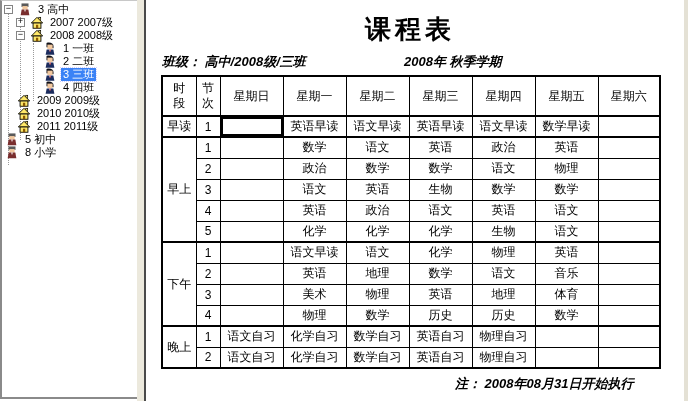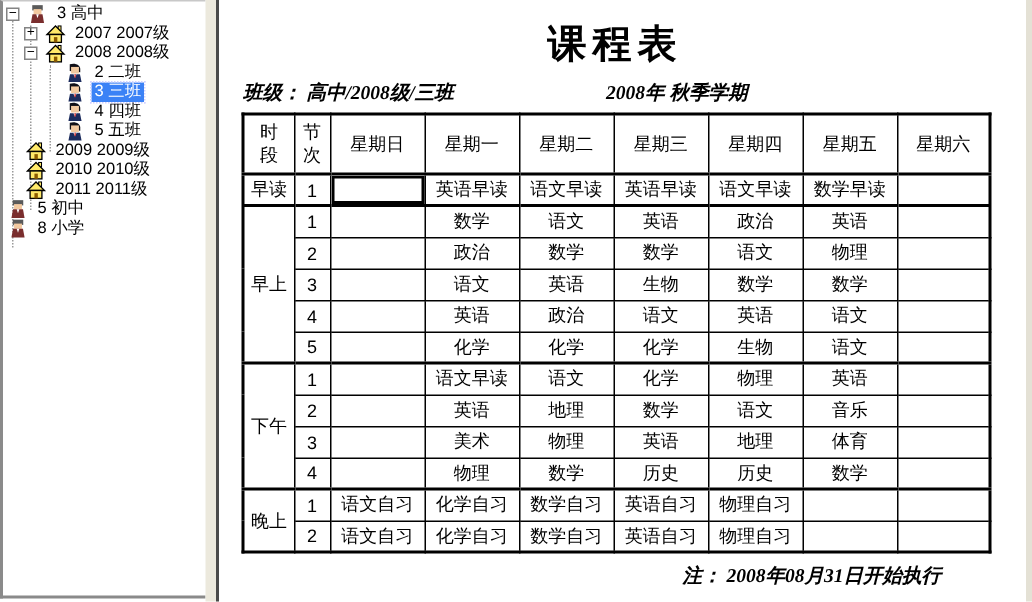--- a/index.html
+++ b/index.html
@@ -27,21 +27,21 @@
   .tree-icon { width:16px; height:14px; flex:none; margin-right:3px; }
   .tree-icon svg { width:16px; height:14px; display:block; }
   .tree-label { padding:0 2px; line-height:13px; }
   .tree-label.selected { background:#3b82f6; color:#fff; outline:1px dotted #d0d0ff; }
   .tline { position:absolute; width:0; border-left:1px dotted #9a9a9a; }
 
   
   .right-panel { position:absolute; left:146px; top:0; width:538px; height:401px; background:#fff;border-radius:11px; }
   .sheet-title { position:absolute; left:15px; top:12px; width:498px; text-align:center;
                  font-size:26px; font-weight:bold; letter-spacing:4px; }
-  .kai { font-family:Liberation Serif, serif; font-style:italic; font-weight:bold; font-size:13px; }
+  .kai { font-family:Liberation Sans, sans-serif; font-style:italic; font-weight:bold; font-size:13px; }
   .class-line { position:absolute; left:16px; top:53px; }
   .term-line  { position:absolute; left:222px; top:53px;margin-left:36px; }
 
   table.timetable { position:absolute; left:15px; top:75px; width:498px;
                     border-collapse:collapse; table-layout:fixed;
                     border:2px solid #000; }
   .timetable th, .timetable td { border:1px solid #000; text-align:center;
                                  font-size:12px; font-weight:normal; padding:0;
                                  overflow:hidden; }
   .timetable thead th { height:40px; border-bottom:2px solid #000; }
@@ -100,57 +100,57 @@
       <div class="tree-row level2">
         <span class="tree-icon">
           <svg viewBox="0 0 16 16">
             <path d="M4 1 C8 -0.5 12 1.5 12 4.5 L12 7 L4 6 Z" fill="#101018"></path>
             <rect x="5" y="3" width="6" height="5" fill="#f2c9a0"></rect>
             <path d="M3 14.5 L4.2 8.5 L11.8 8.5 L13 14.5 Z" fill="#1c2c5e"></path>
             <path d="M6.8 8.5 h2.4 l-1.2 3 Z" fill="#fff"></path>
             <rect x="7.7" y="8.5" width="0.8" height="2.6" fill="#c00"></rect>
           </svg>
         </span>
-        <span class="tree-label">2 二班</span>
+        <span class="tree-label">1 一班</span>
       </div>
       <div class="tree-row level2">
         <span class="tree-icon">
           <svg viewBox="0 0 16 16">
             <path d="M4 1 C8 -0.5 12 1.5 12 4.5 L12 7 L4 6 Z" fill="#101018"></path>
             <rect x="5" y="3" width="6" height="5" fill="#f2c9a0"></rect>
             <path d="M3 14.5 L4.2 8.5 L11.8 8.5 L13 14.5 Z" fill="#1c2c5e"></path>
             <path d="M6.8 8.5 h2.4 l-1.2 3 Z" fill="#fff"></path>
             <rect x="7.7" y="8.5" width="0.8" height="2.6" fill="#c00"></rect>
           </svg>
         </span>
-        <span class="tree-label selected">3 三班</span>
+        <span class="tree-label">2 二班</span>
       </div>
       <div class="tree-row level2">
         <span class="tree-icon">
           <svg viewBox="0 0 16 16">
             <path d="M4 1 C8 -0.5 12 1.5 12 4.5 L12 7 L4 6 Z" fill="#101018"></path>
             <rect x="5" y="3" width="6" height="5" fill="#f2c9a0"></rect>
             <path d="M3 14.5 L4.2 8.5 L11.8 8.5 L13 14.5 Z" fill="#1c2c5e"></path>
             <path d="M6.8 8.5 h2.4 l-1.2 3 Z" fill="#fff"></path>
             <rect x="7.7" y="8.5" width="0.8" height="2.6" fill="#c00"></rect>
           </svg>
         </span>
-        <span class="tree-label">4 四班</span>
+        <span class="tree-label selected">3 三班</span>
       </div>
       <div class="tree-row level2">
         <span class="tree-icon">
           <svg viewBox="0 0 16 16">
             <path d="M4 1 C8 -0.5 12 1.5 12 4.5 L12 7 L4 6 Z" fill="#101018"></path>
             <rect x="5" y="3" width="6" height="5" fill="#f2c9a0"></rect>
             <path d="M3 14.5 L4.2 8.5 L11.8 8.5 L13 14.5 Z" fill="#1c2c5e"></path>
             <path d="M6.8 8.5 h2.4 l-1.2 3 Z" fill="#fff"></path>
             <rect x="7.7" y="8.5" width="0.8" height="2.6" fill="#c00"></rect>
           </svg>
         </span>
-        <span class="tree-label">5 五班</span>
+        <span class="tree-label">4 四班</span>
       </div>
       <div class="tree-row level1">
         <span class="tree-icon">
           <svg viewBox="0 0 16 16">
             <rect x="10" y="1.5" width="2.2" height="3.5" fill="#ffe969" stroke="#000" stroke-width="0.8"></rect>
             <path d="M1.5 8 L8 1.5 L14.5 8 Z" fill="#ffe969" stroke="#000" stroke-width="1"></path>
             <rect x="3.5" y="8" width="9" height="6" fill="#ffe969" stroke="#000" stroke-width="1"></rect>
             <rect x="6.8" y="10" width="2.6" height="4" fill="#8a5a00"></rect>
           </svg>
         </span>

